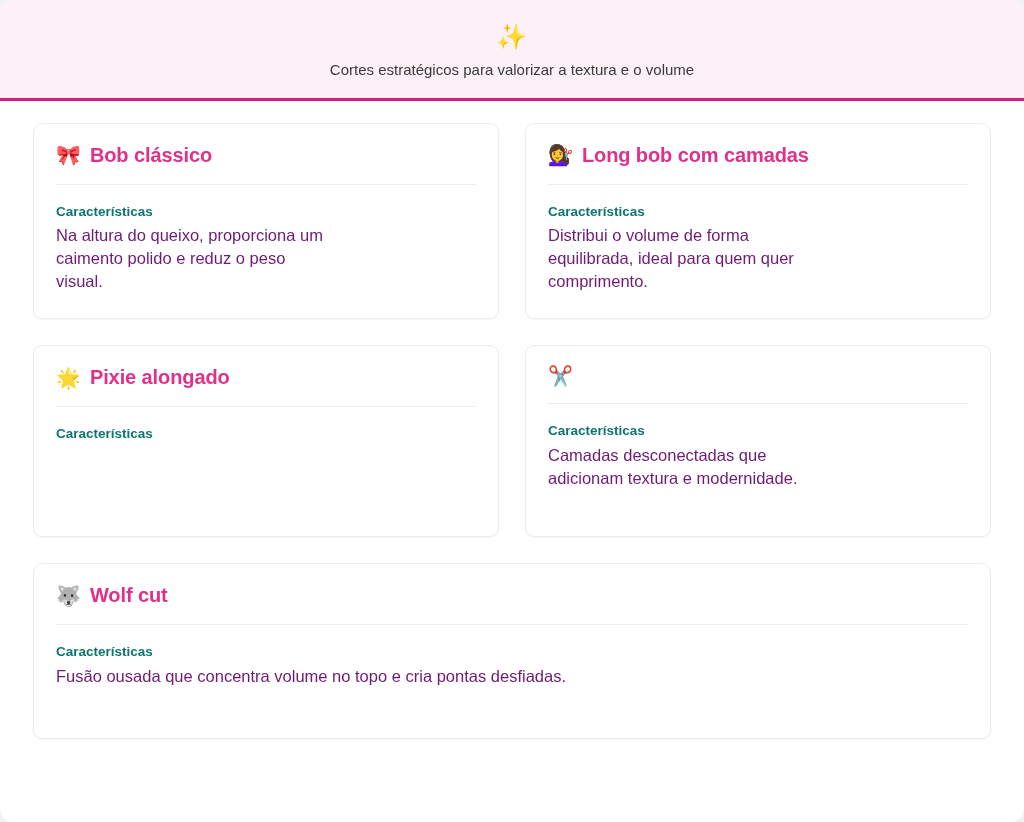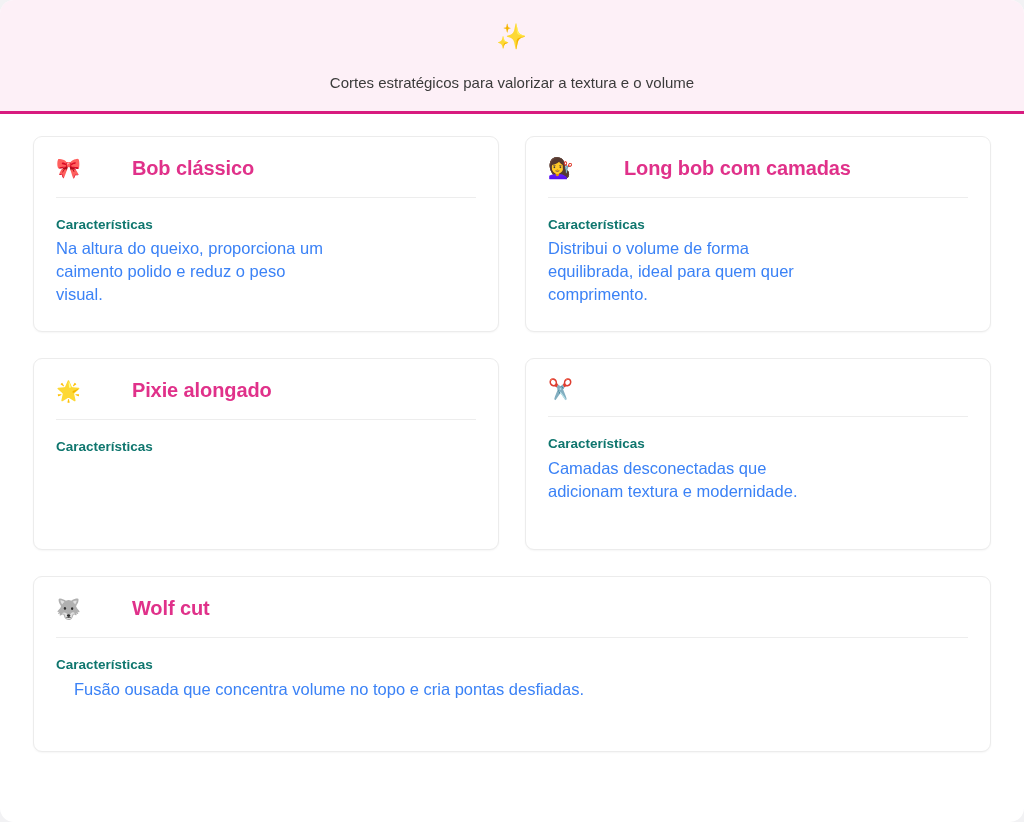--- a/index.html
+++ b/index.html
@@ -47,21 +47,21 @@
     justify-content: center;
     gap: 9px;
   }
 
   .panel-title .title-emoji {
     font-size: 25px;
     line-height: 1;
   }
 
   .panel-subtitle {
-    margin-top: 24px;
+    margin-top: 11px;
     font-size: 15px;
     color: #3b3b3b;
     line-height: 1.3;
   }
 
   
   .cards-region {
     flex: 1 1 auto;
     padding: 22px 33px 0 33px;
   }
@@ -99,45 +99,43 @@
     font-size: 20px;
     line-height: 1;
   }
 
   .card-title {
     font-size: 20px;
     font-weight: bold;
     color: #e0318a;
     line-height: 1.15;
     letter-spacing: -0.1px;
-    margin-left: 42px;
   }
 
   .card-body {
     padding-top: 18px;
   }
 
   .field-label {
     font-size: 13.5px;
     font-weight: bold;
     color: #0f766e;
     line-height: 1.3;
   }
 
   .field-value {
     margin-top: 4px;
     font-size: 16.5px;
-    color: #3b82f6;
+    color: #701a75;
     line-height: 1.38;
     max-width: 30ch;
   }
 
   .option-card.full-width .field-value {
     max-width: none;
-    margin-left: 18px;
   }
 </style>
 </head>
 <body>
 
 <div class="app-shell">
 
   <header class="panel-header">
     <h1 class="panel-title">
       <span class="title-emoji">✨</span>

